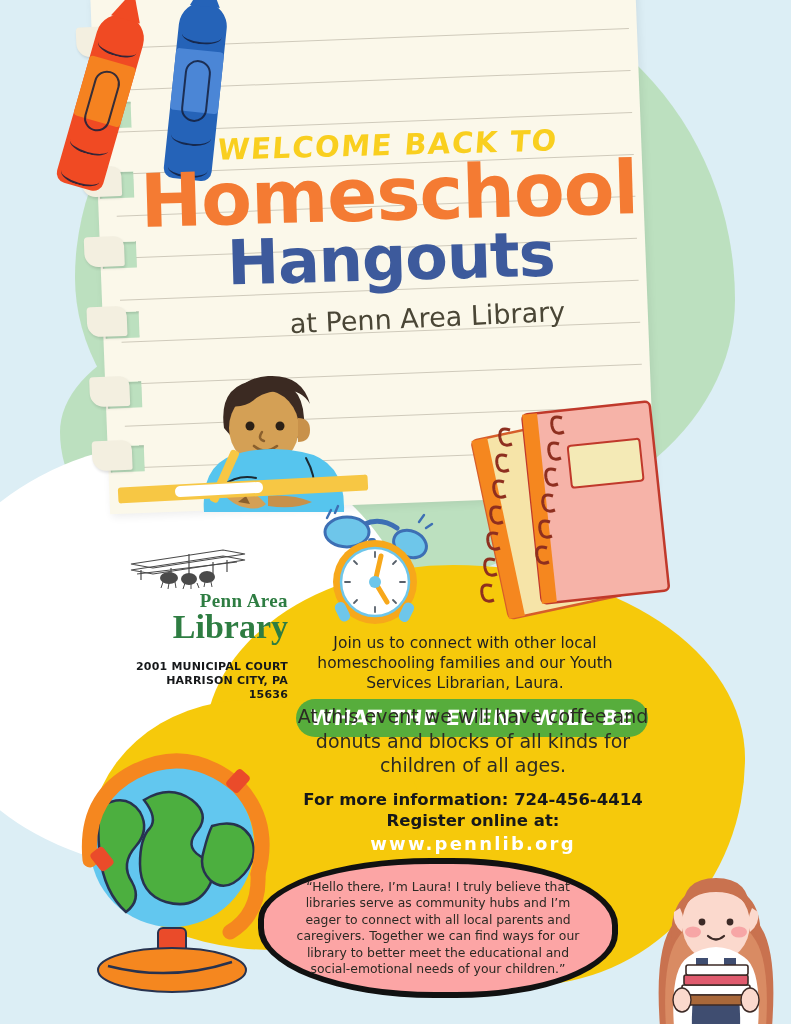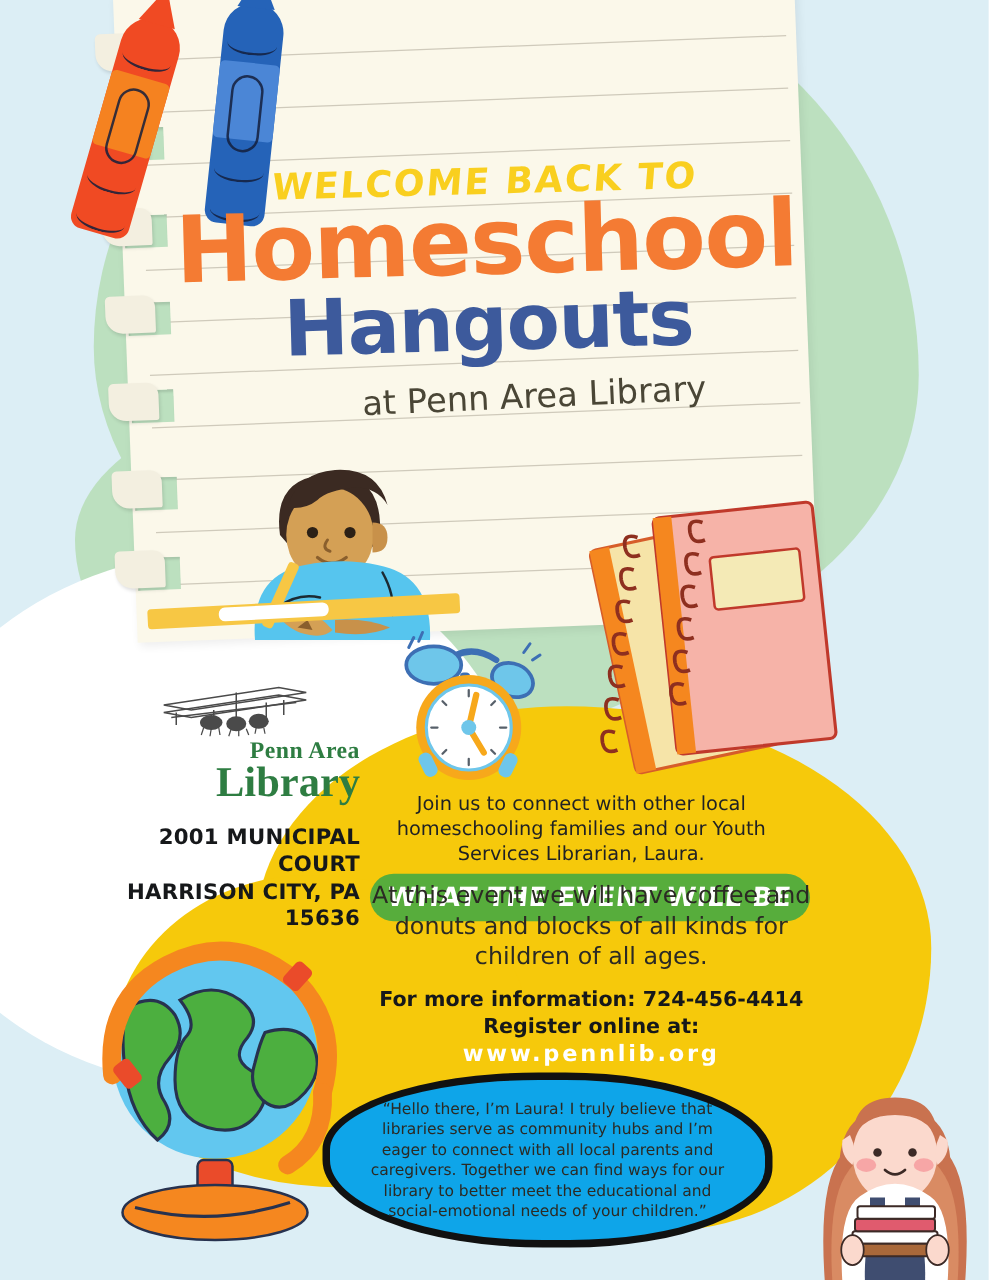--- a/index.html
+++ b/index.html
@@ -235,21 +235,21 @@
     font-weight: 700;
     font-size: 34px;
     color: #2e7d42;
     line-height: 1;
     margin-top: -2px;
   }
   #address {
     margin-top: 16px;
     font-family: "DejaVu Sans", sans-serif;
     font-weight: 700;
-    font-size: 17px;
+    font-size: 11px;
     line-height: 1.28;
     color: #16181a;
     letter-spacing: .2px;
   }
 
   
   #intro-copy {
     position: absolute;
     left: 300px; top: 634px;
     width: 330px;
@@ -310,21 +310,21 @@
     letter-spacing: 2.2px;
     color: #ffffff;
     margin-top: 1px;
   }
 
   
   #bubble {
     position: absolute;
     left: 258px; top: 858px;
     width: 360px; height: 140px;
-    background: #0ea5e9;
+    background: #fca5a5;
     border: 6px solid #111111;
     border-radius: 48% 46% 45% 49% / 44% 48% 46% 50%;
     display: flex;
     align-items: center;
     justify-content: center;
   }
   #bubble-text {
     width: 300px;
     text-align: center;
     font-family: "DejaVu Sans", sans-serif;

